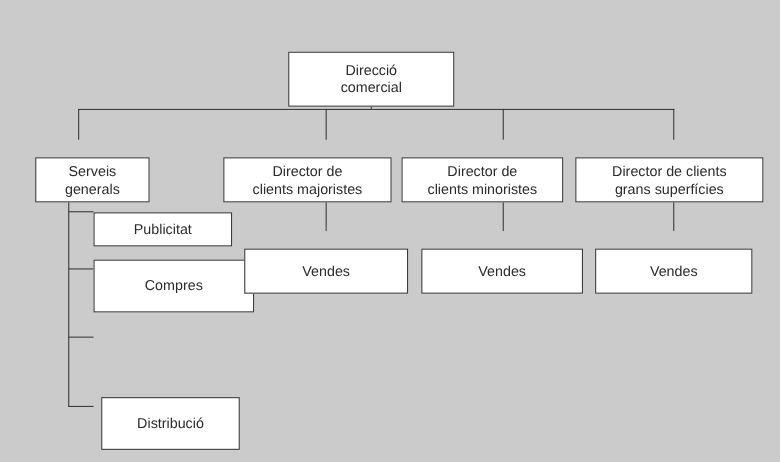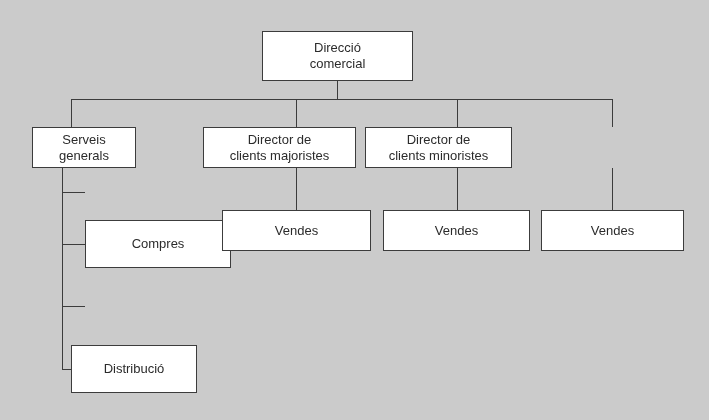--- a/index.html
+++ b/index.html
@@ -21,38 +21,39 @@
     background: #ffffff;
     border: 1px solid #3c3c3c;
     color: #2b2b2b;
     font-size: 13px;
     line-height: 16px;
     display: flex;
     align-items: center;
     justify-content: center;
     text-align: center;
     white-space: pre-line;
+    margin-top: 16px;
   }
   .line {
     position: absolute;
     background: #3c3c3c;
   }
 
   
   .n-direccio   { left:262px; top:31px;  width:151px; height:50px; }
   
   .n-serveis    { left:32px;  top:127px; width:104px; height:41px; }
   .n-majoristes { left:203px; top:127px; width:153px; height:41px; }
   .n-minoristes { left:365px; top:127px; width:147px; height:41px; }
   .n-grans      { left:523px; top:127px; width:171px; height:41px; }
   
   .n-publicitat { left:85px;  top:177px; width:126px; height:31px; }
   .n-compres    { left:85px;  top:220px; width:146px; height:48px; }
   .n-magatzem   { left:85px;  top:283px; width:126px; height:48px; }
-  .n-distribucio{ left:71px;  top:345px; width:126px; height:48px; }
+  .n-distribucio{ left:92px;  top:345px; width:126px; height:48px; }
   
   .n-vendes1    { left:222px; top:210px; width:149px; height:41px; }
   .n-vendes2    { left:383px; top:210px; width:147px; height:41px; }
   .n-vendes3    { left:541px; top:210px; width:143px; height:41px; }
 
   
   .l-root-drop      { left:337px; top:80px;  width:1px;   height:19px; }
   .l-rail           { left:71px;  top:99px;  width:542px; height:1px;  }
   .l-drop-serveis   { left:71px;  top:99px;  width:1px;   height:28px; }
   .l-drop-majoristes{ left:296px; top:99px;  width:1px;   height:28px; }
@@ -88,19 +89,22 @@
   <div class="line l-stub-distribucio"></div>
 
   <div class="node n-direccio">Direcció
 comercial</div>
   <div class="node n-serveis">Serveis
 generals</div>
   <div class="node n-majoristes">Director de
 clients majoristes</div>
   <div class="node n-minoristes">Director de
 clients minoristes</div>
+  <div class="node n-grans">Director de clients
+grans superfícies</div>
+  <div class="node n-publicitat">Publicitat</div>
   <div class="node n-compres">Compres</div>
   <div class="node n-distribucio">Distribució</div>
   <div class="node n-vendes1">Vendes</div>
   <div class="node n-vendes2">Vendes</div>
   <div class="node n-vendes3">Vendes</div>
 
 </div>
 
 </body></html>

